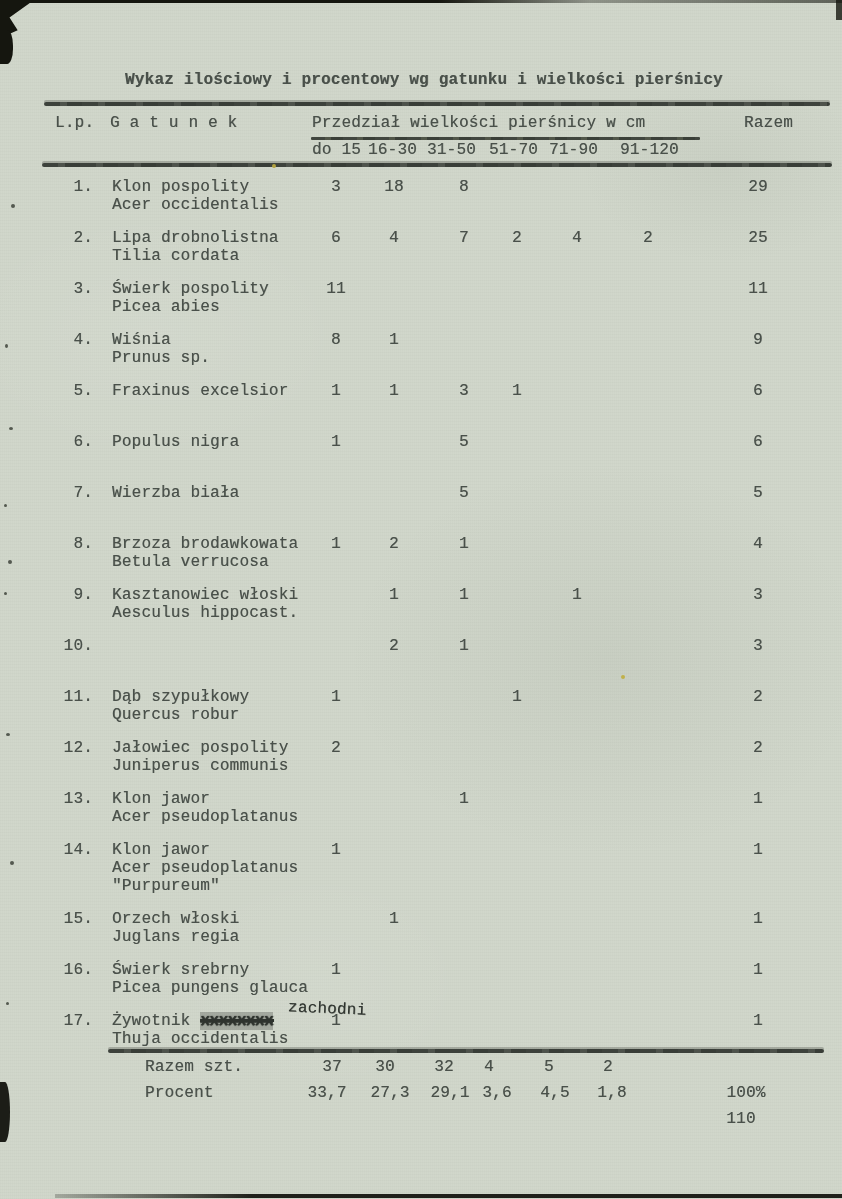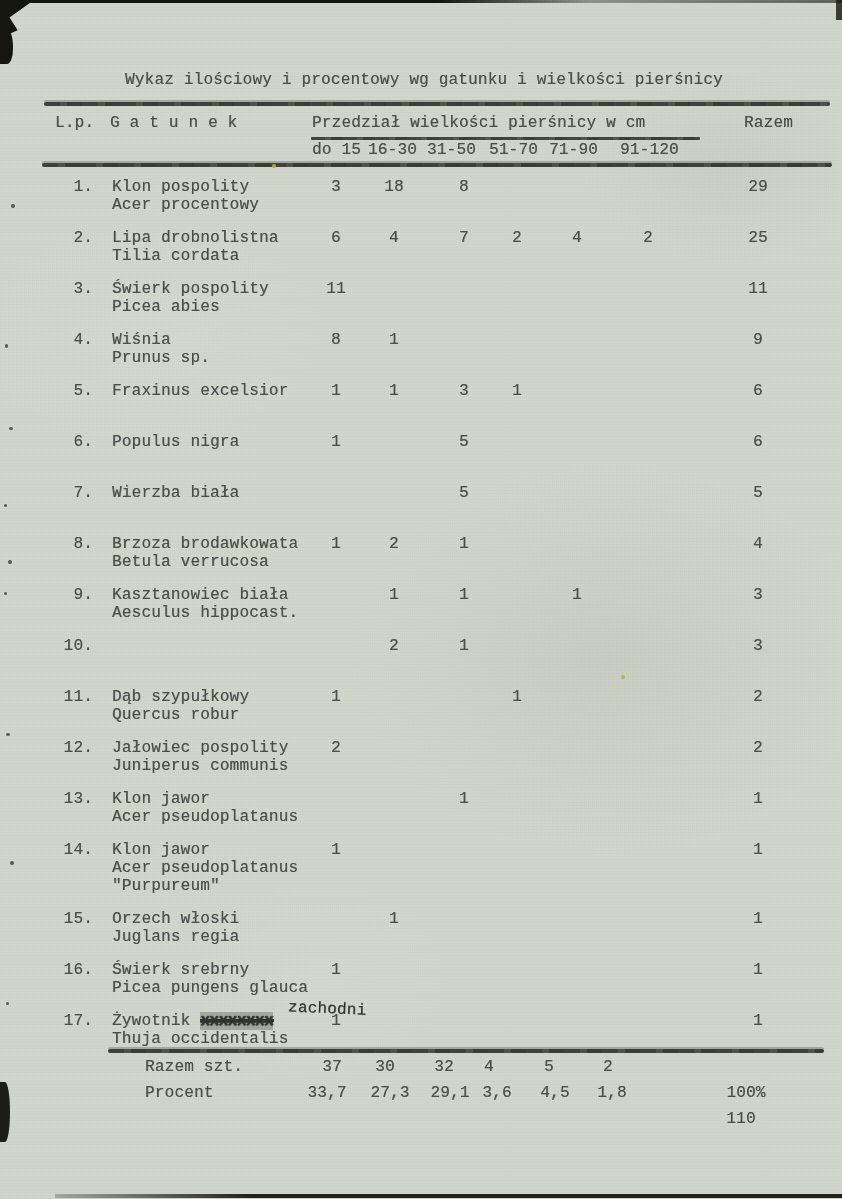--- a/index.html
+++ b/index.html
@@ -52,21 +52,21 @@
   }
   .artifact{position:absolute;pointer-events:none;}
   .speck{position:absolute;border-radius:50%;background:rgba(52,57,49,0.8);}
 </style>
 </head>
 <body>
 
 <div class="page">
   <div class="texture artifact"></div>
 
-  <div class="t" style="left:125px;top:71px;">Wykaz ilościowy i procentowy wg gatunku i wielkości pierśnicy</div>
+  <div class="t" style="left:125px;top:71px;font-weight:bold;">Wykaz ilościowy i procentowy wg gatunku i wielkości pierśnicy</div>
 
   <div class="rule" style="left:44px;top:102px;width:786px;"></div>
   <div class="rule" style="left:42px;top:163px;width:790px;"></div>
   <div class="underline" style="left:311px;top:137px;width:389px;"></div>
 
   <div class="t" style="left:55px;top:114px;">L.p.</div>
   <div class="t" style="left:110px;top:114px;">G a t u n e k</div>
   <div class="t" style="left:312px;top:114px;">Przedział wielkości pierśnicy w cm</div>
   <div class="t" style="left:744px;top:114px;">Razem</div>
   <div id="range-labels">
@@ -74,21 +74,21 @@
       <div class="t" style="left: 368px; top: 141px;">16-30</div>
       <div class="t" style="left: 427px; top: 141px;">31-50</div>
       <div class="t" style="left: 489px; top: 141px;">51-70</div>
       <div class="t" style="left: 549px; top: 141px;">71-90</div>
       <div class="t" style="left: 620px; top: 141px;">91-120</div>
     </div>
 
   <div class="rows" id="rows">
       <div class="row">
         <div class="t lp">1.</div>
-        <div class="t name"><span class="cellline">Klon pospolity</span><span class="cellline">Acer procentowy</span></div>
+        <div class="t name"><span class="cellline">Klon pospolity</span><span class="cellline">Acer occidentalis</span></div>
         <div class="t val" style="left: 311px;">3</div>
         <div class="t val" style="left: 369px;">18</div>
         <div class="t val" style="left: 439px;">8</div>
         <div class="t tot">29</div>
       </div>
       <div class="row">
         <div class="t lp">2.</div>
         <div class="t name"><span class="cellline">Lipa drobnolistna</span><span class="cellline">Tilia cordata</span></div>
         <div class="t val" style="left: 311px;">6</div>
         <div class="t val" style="left: 369px;">4</div>
@@ -136,21 +136,21 @@
       <div class="row">
         <div class="t lp">8.</div>
         <div class="t name"><span class="cellline">Brzoza brodawkowata</span><span class="cellline">Betula verrucosa</span></div>
         <div class="t val" style="left: 311px;">1</div>
         <div class="t val" style="left: 369px;">2</div>
         <div class="t val" style="left: 439px;">1</div>
         <div class="t tot">4</div>
       </div>
       <div class="row">
         <div class="t lp">9.</div>
-        <div class="t name"><span class="cellline">Kasztanowiec biała</span><span class="cellline">Aesculus hippocast.</span></div>
+        <div class="t name"><span class="cellline">Kasztanowiec włoski</span><span class="cellline">Aesculus hippocast.</span></div>
         <div class="t val" style="left: 369px;">1</div>
         <div class="t val" style="left: 439px;">1</div>
         <div class="t val" style="left: 552px;">1</div>
         <div class="t tot">3</div>
       </div>
       <div class="row">
         <div class="t lp">10.</div>
         <div class="t val" style="left: 369px;">2</div>
         <div class="t val" style="left: 439px;">1</div>
         <div class="t tot">3</div>

